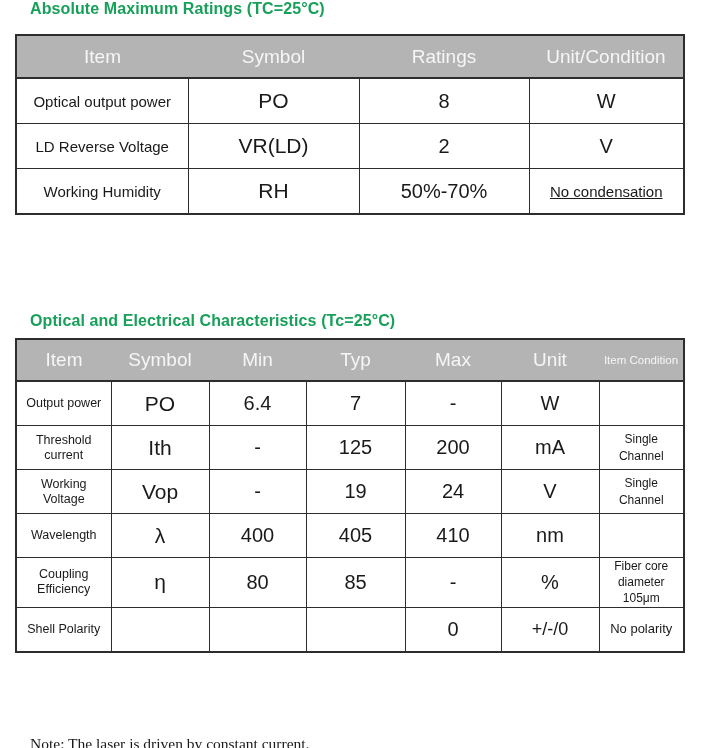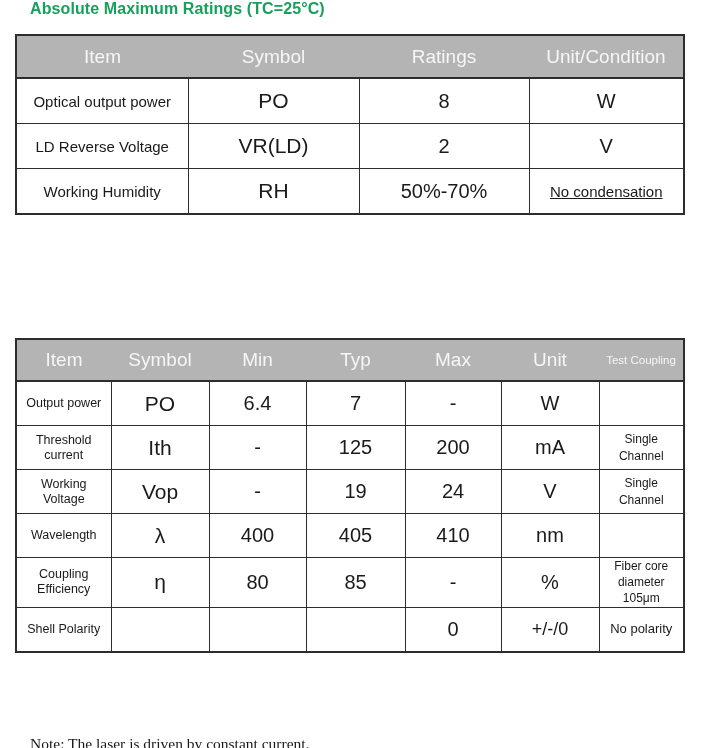--- a/index.html
+++ b/index.html
@@ -118,40 +118,41 @@
       </tr>
       <tr>
         <td class="c-item">Working Humidity</td>
         <td class="c-sym">RH</td>
         <td class="c-val">50%-70%</td>
         <td class="u-small">No condensation</td>
       </tr>
     </tbody>
   </table>
 
+  <h2 class="sec-title t2">Optical and Electrical Characteristics (Tc=25°C)</h2>
 
   <table class="tbl tbl2">
     <colgroup>
       <col style="width:95px">
         <col style="width:98px">
         <col style="width:97px">
         <col style="width:99px">
         <col style="width:96px">
         <col style="width:98px">
         <col style="width:85px">
     </colgroup>
     <thead>
       <tr>
         <th>Item</th>
         <th>Symbol</th>
         <th>Min</th>
         <th>Typ</th>
         <th>Max</th>
         <th>Unit</th>
-        <th class="hd-test">Test Coupling</th>
+        <th class="hd-test">Item Condition</th>
       </tr>
     </thead>
     <tbody>
       <tr>
         <td class="c-item">Output power</td>
         <td class="c-sym">PO</td>
         <td class="c-val">6.4</td>
         <td class="c-val">7</td>
         <td class="c-val">-</td>
         <td class="u-big">W</td>

